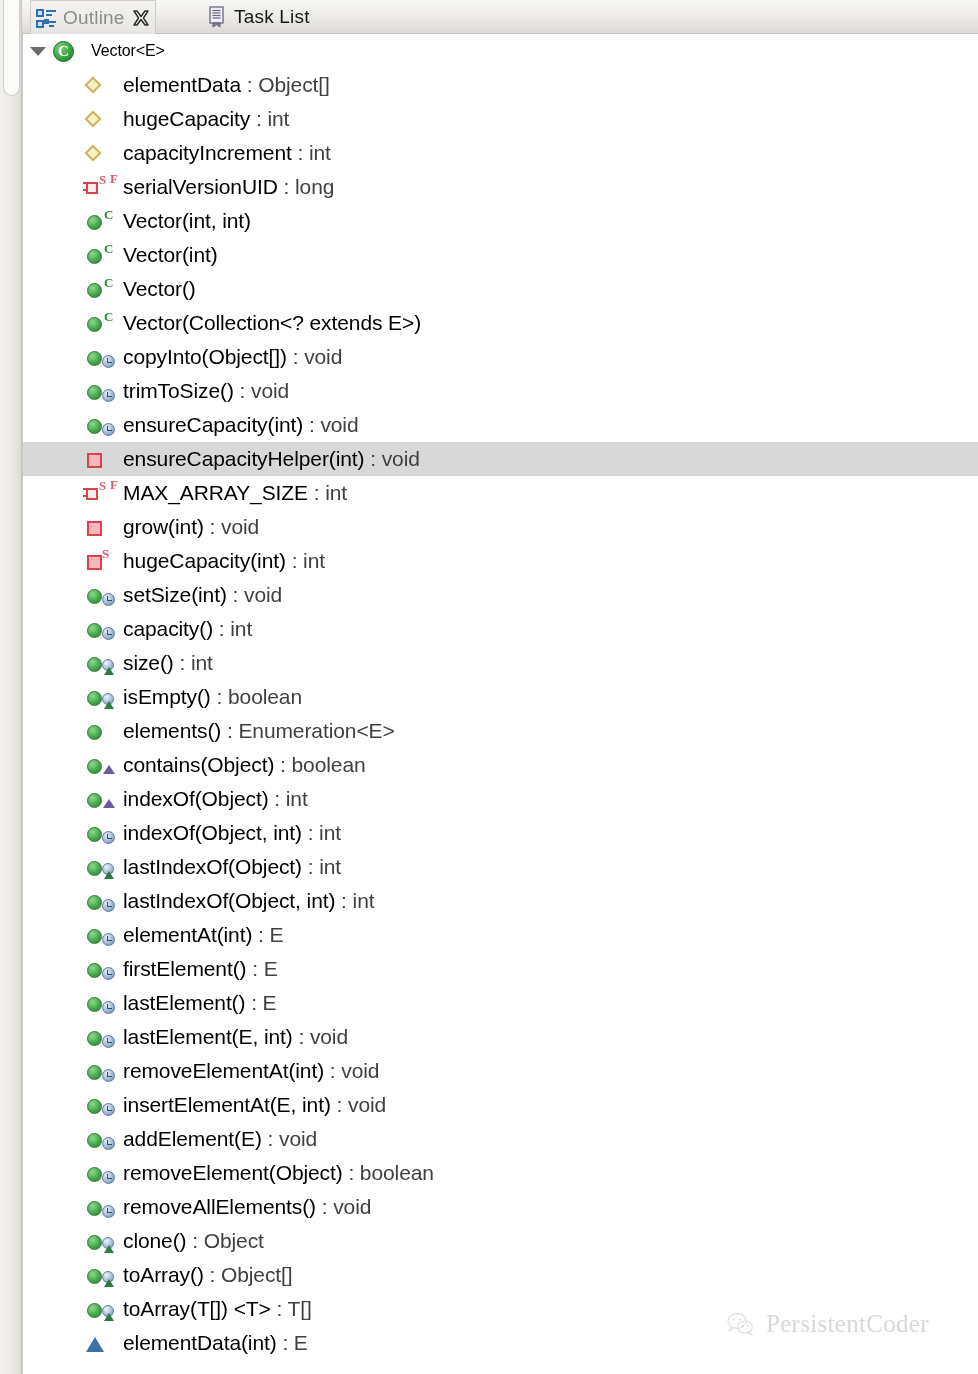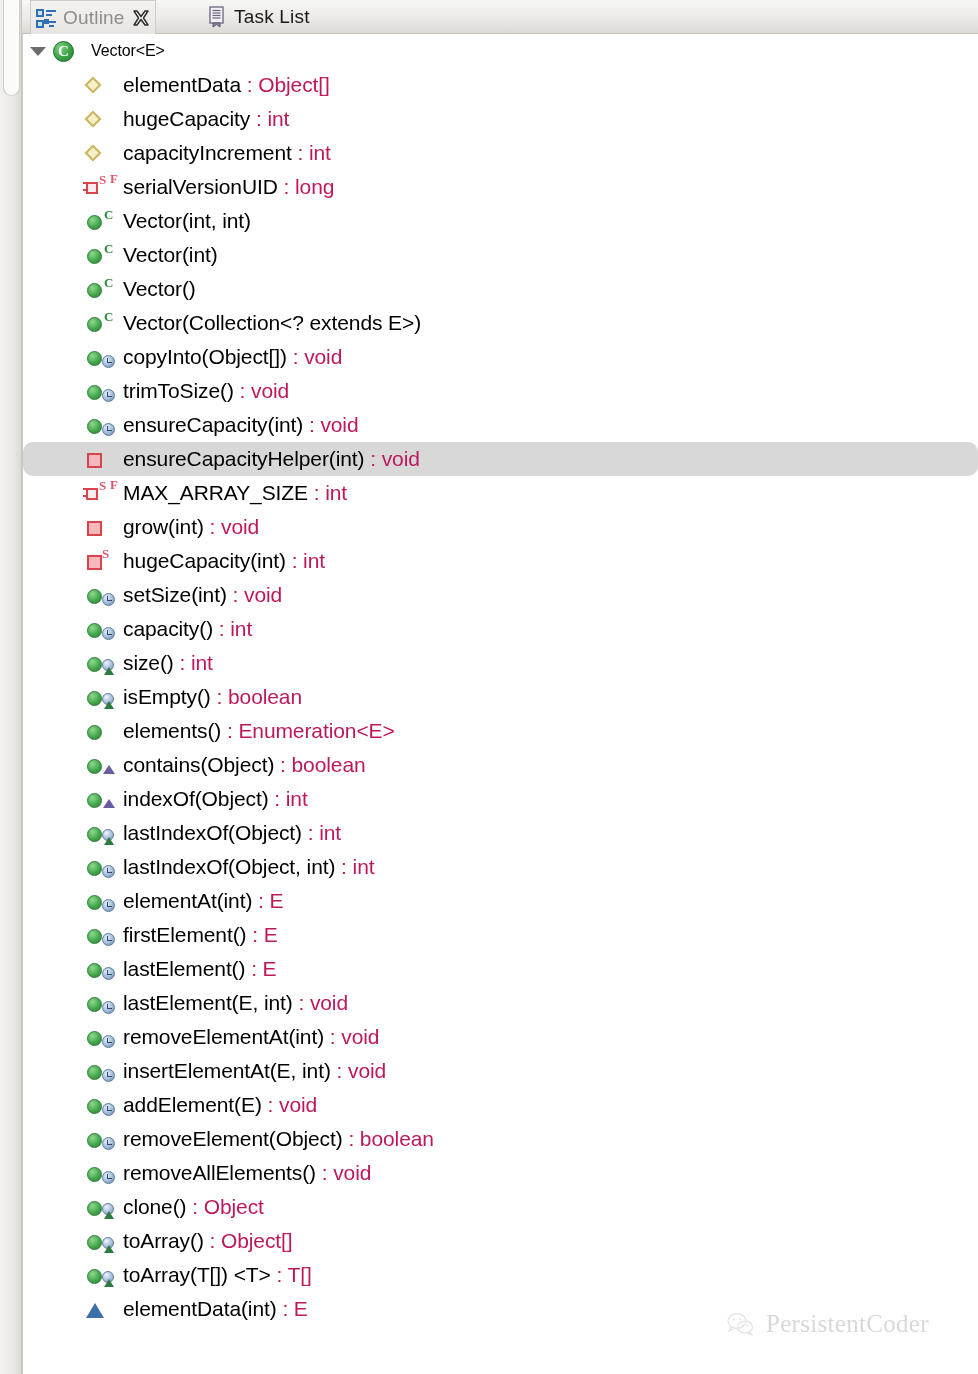--- a/index.html
+++ b/index.html
@@ -107,21 +107,21 @@
   }
 
   .row {
     position: relative;
     height: 34px;
     display: flex;
     align-items: center;
     box-sizing: border-box;
     white-space: nowrap;
   }
-  .row.selected { background: #d8d8d8; border-radius: 10px; }
+  .row.selected { background: #d8d8d8; }
 
   
   .twisty {
     width: 26px; height: 34px; flex: 0 0 26px;
     display: flex; align-items: center; justify-content: center;
   }
   .tri-down {
     width: 0; height: 0;
     border-left: 8px solid transparent;
     border-right: 8px solid transparent;
@@ -256,21 +256,21 @@
     border-bottom: 8px solid #2f7a43;
   }
 
   
   .label {
     font-size: 21px;
     color: #000000;
     letter-spacing: -0.1px;
   }
   .label .ret {
-    color: #be185d;
+    color: #404040;
     margin-top: 8px;
   }
   .label.root { font-size: 16px; }
 
   
   #watermark {
     position: absolute;
     left: 726px; top: 1310px;
     display: flex; align-items: center; gap: 10px;
     opacity: .55;
@@ -511,20 +511,28 @@
         <span class="icell">
           <span class="g-pub"></span>
           <span class="badge badge-impl"></span>
         </span>
         <span class="label"><span>indexOf(Object)</span><span class="ret"> : int</span></span>
       </div>
       <div class="row">
         <span class="indent indent-child"></span>
         <span class="icell">
           <span class="g-pub"></span>
+          <span class="badge badge-sync"></span>
+        </span>
+        <span class="label"><span>indexOf(Object, int)</span><span class="ret"> : int</span></span>
+      </div>
+      <div class="row">
+        <span class="indent indent-child"></span>
+        <span class="icell">
+          <span class="g-pub"></span>
           <span class="badge badge-sync-impl-c"></span>
           <span class="badge badge-sync-impl-t"></span>
         </span>
         <span class="label"><span>lastIndexOf(Object)</span><span class="ret"> : int</span></span>
       </div>
       <div class="row">
         <span class="indent indent-child"></span>
         <span class="icell">
           <span class="g-pub"></span>
           <span class="badge badge-sync"></span>

